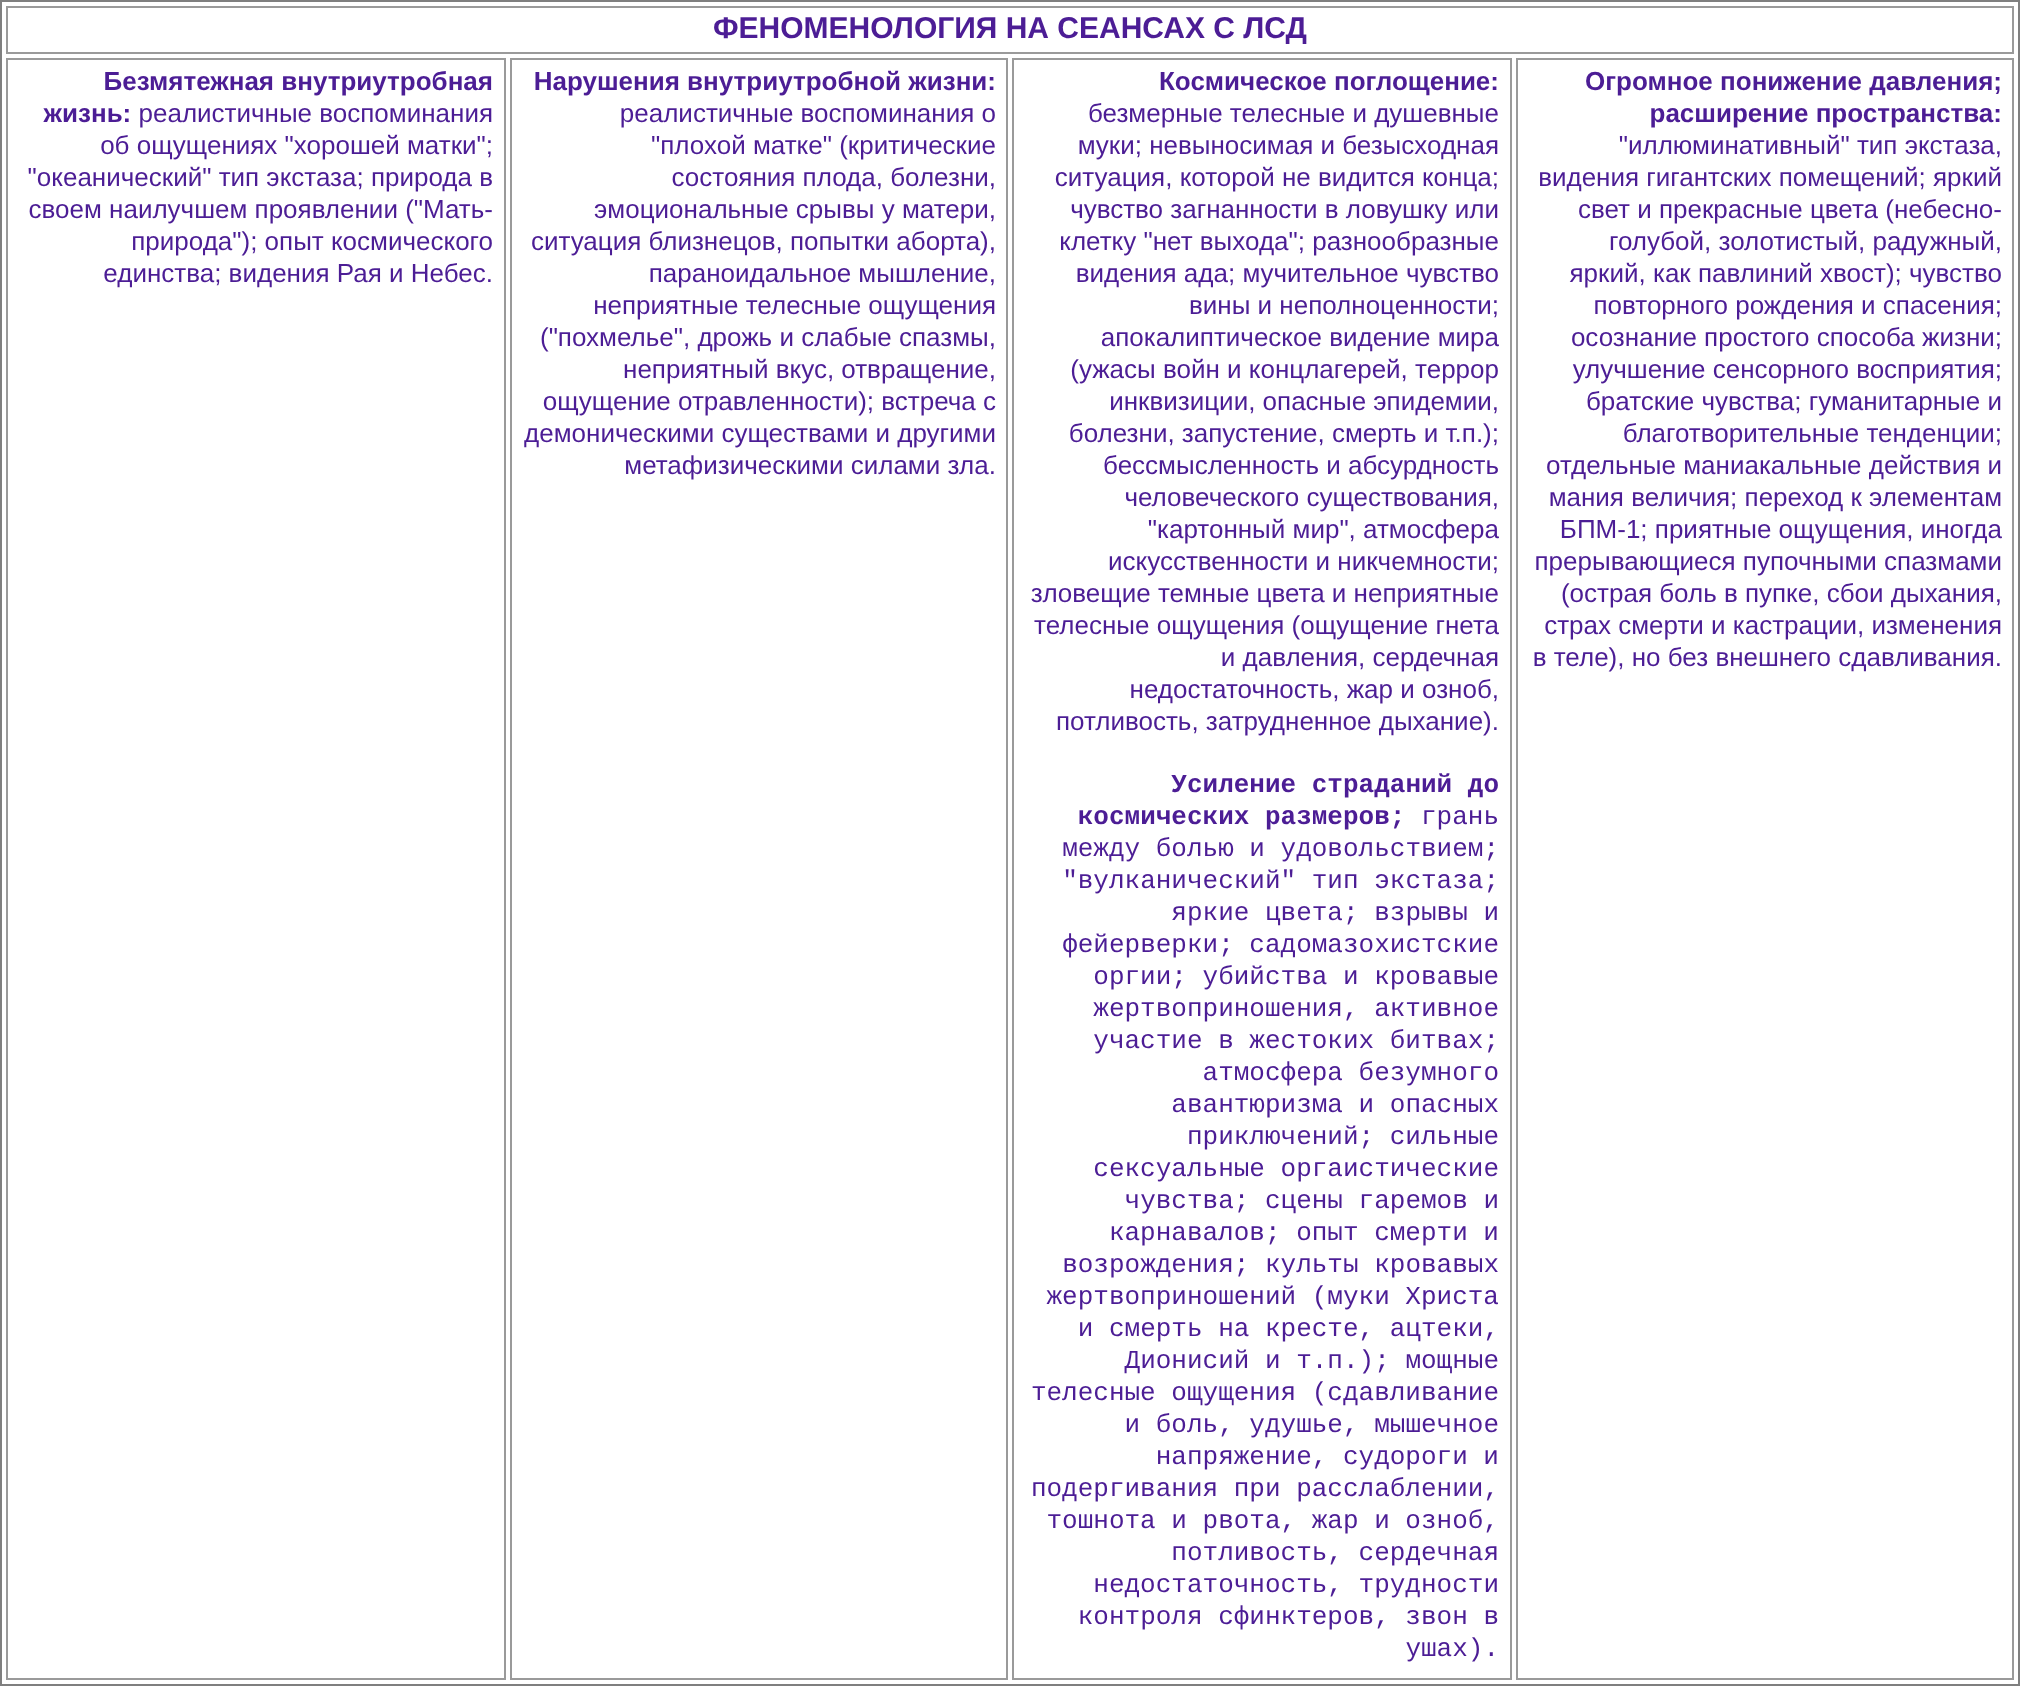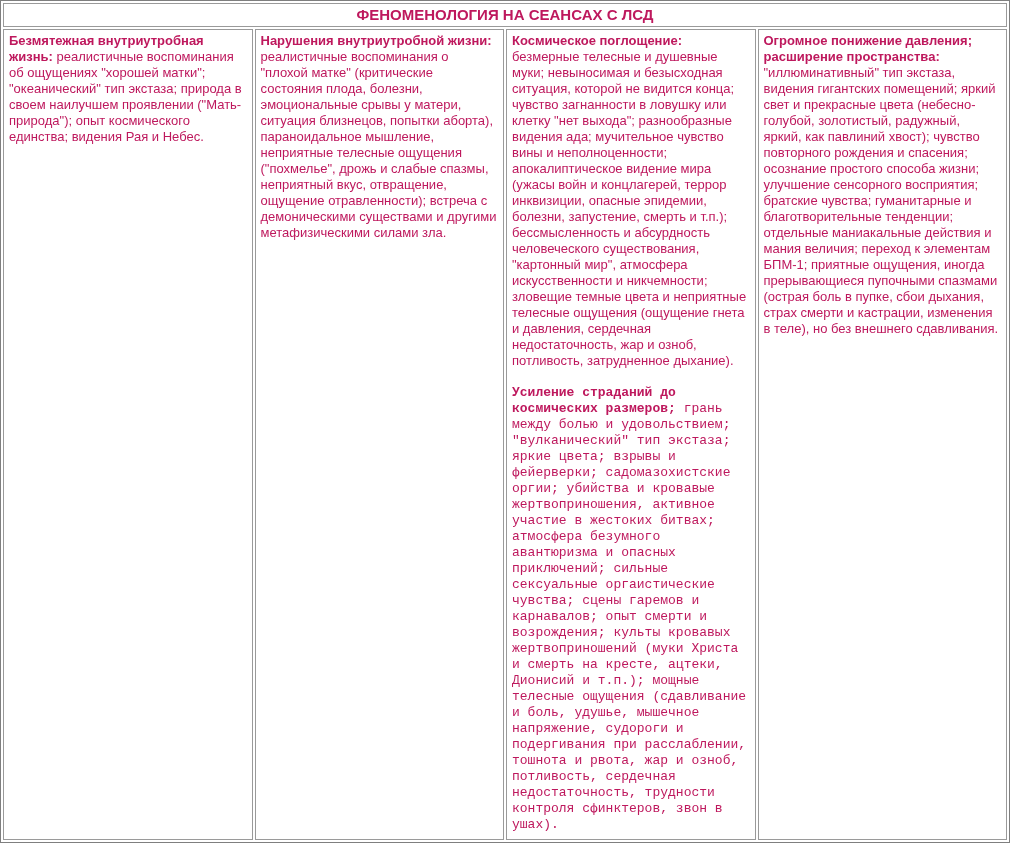--- a/index.html
+++ b/index.html
@@ -6,21 +6,21 @@
     margin: 0;
     padding: 0;
     background: #ffffff;
   }
   .page {
     width: 1010px;
     height: 843px;
     background: #ffffff;
     box-sizing: border-box;
     font-family: "Liberation Sans", "DejaVu Sans", sans-serif;
-    color: #be185d;
+    color: #4c1d95;
   }
   table.pheno-table {
     width: 1010px;
     height: 843px;
     box-sizing: border-box;
     border-collapse: separate;
     border-spacing: 2px;
     border: 1px solid #7f7f7f;
     table-layout: fixed;
     background: #ffffff;
@@ -43,20 +43,21 @@
     white-space: nowrap;
   }
   td.body-cell {
     padding: 3px 5px 4px 5px;
     font-size: 13px;
     line-height: 16px;
   }
   td.body-cell p.para {
     margin: 0;
     padding: 0;
+    text-align: right;
   }
   td.body-cell p.para + p.para {
     margin-top: 16px;
     font-family: Liberation Mono, monospace;
   }
   .lead {
     font-weight: bold;
   }
 </style>
 </head>

